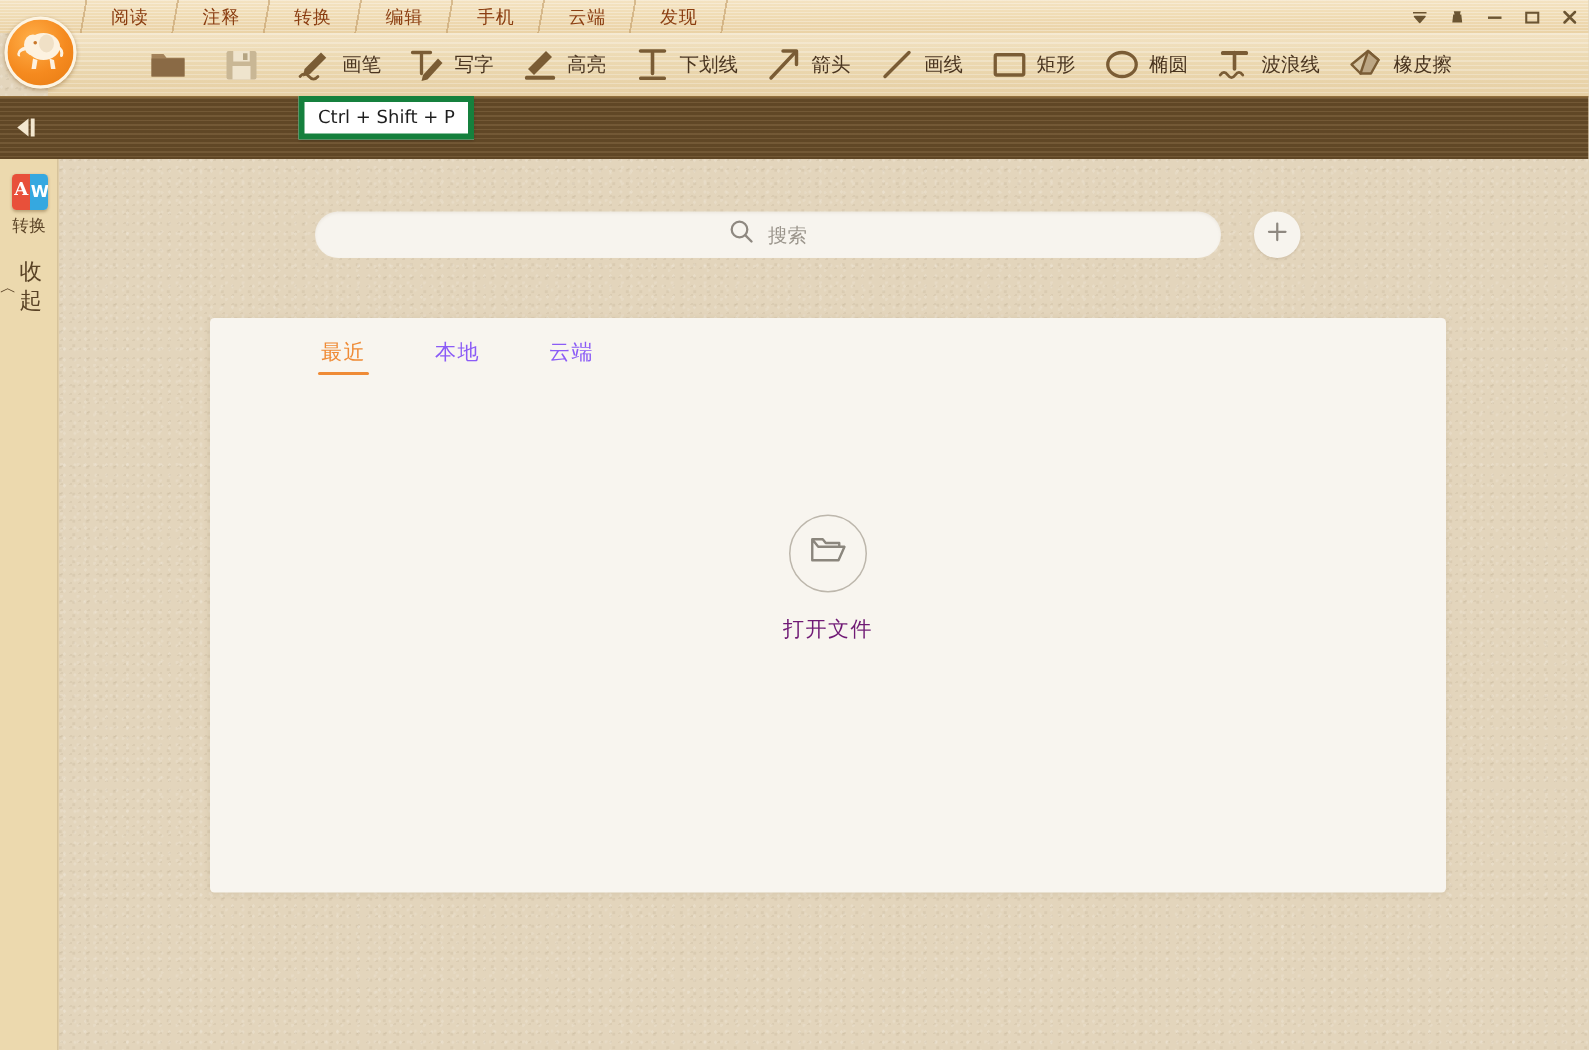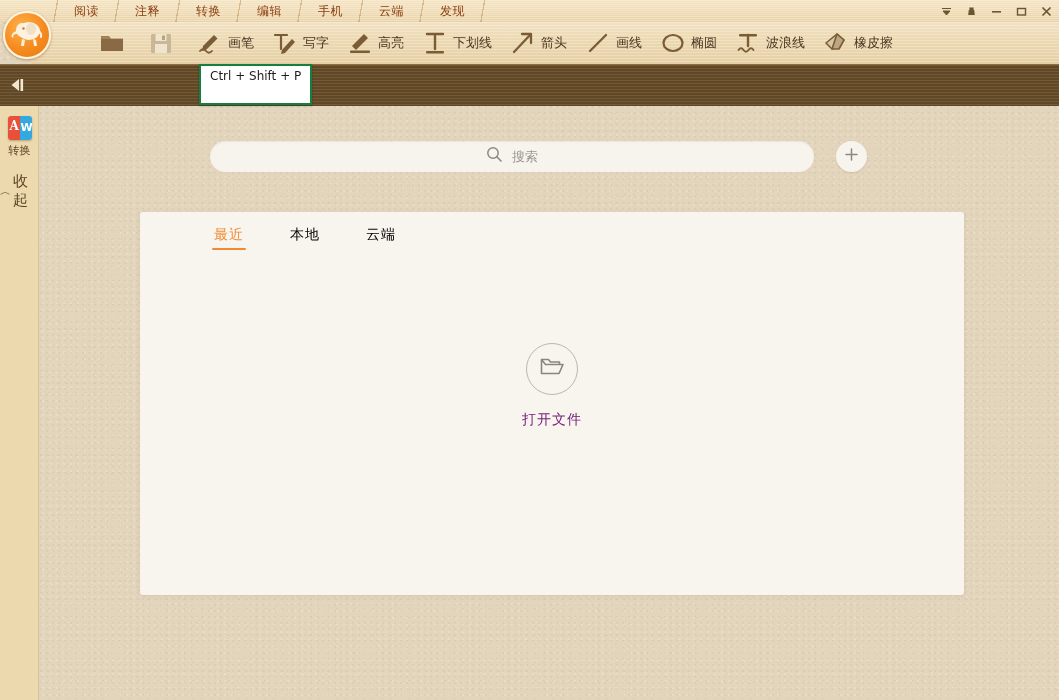--- a/index.html
+++ b/index.html
@@ -120,22 +120,22 @@
     position: absolute; left: 8px; top: 76px;
     width: 22px; height: 18px; z-index: 12;
     display: flex; align-items: center;
     cursor: default;
   }
 
   
   #tooltip {
     position: absolute; left: 199px; top: 64px;
     background: #ffffff;
-    border: 2px solid #15803d;
-    padding: 3px 9px 20px;
+    border: 4px solid #15803d;
+    padding: 3px 9px 4px;
     font-size: 12px;
     color: #1e1e1e;
     z-index: 60;
     white-space: nowrap;
     box-shadow: 0 1px 2px rgba(0,0,0,.25);
   }
 
   
   #sidebar {
     position: absolute; left: 0; top: 106px; width: 39px; height: 594px;
@@ -199,21 +199,21 @@
     width: 824px; height: 383px;
     background: #f8f5ef;
     border-radius: 3px;
     box-shadow: 0 1px 4px rgba(150,125,90,.18);
   }
   #card-tabs {
     position: absolute; left: 74px; top: 14px;
     display: flex; gap: 46px;
   }
   .card-tab {
-    font-size: 14px; color: #000000;
+    font-size: 14px; color: #8b5cf6;
     padding-bottom: 6px;
     position: relative;
     cursor: default;
     letter-spacing: 1px;
   }
   .card-tab.active { color: #ef8b36; }
   .card-tab.active::after {
     content: "";
     position: absolute; left: -2px; right: -2px; bottom: 0; height: 2px;
     background: #ef8b36; border-radius: 1px;
@@ -369,20 +369,28 @@
 
     <div class="tool">
       <span class="glyph">
         <svg width="26" height="26" viewBox="0 0 26 26">
           <path d="M5 21 L21 5" stroke="#7a5c35" stroke-width="2.3" stroke-linecap="round"></path>
         </svg>
       </span>
       <span class="tlabel">画线</span>
     </div>
 
+    <div class="tool">
+      <span class="glyph">
+        <svg width="26" height="26" viewBox="0 0 26 26">
+          <rect x="3.5" y="6.5" width="19" height="13.5" rx="1" fill="none" stroke="#7a5c35" stroke-width="2.2"></rect>
+        </svg>
+      </span>
+      <span class="tlabel">矩形</span>
+    </div>
 
     <div class="tool">
       <span class="glyph">
         <svg width="26" height="26" viewBox="0 0 26 26">
           <ellipse cx="13" cy="13" rx="9.5" ry="8" fill="none" stroke="#7a5c35" stroke-width="2.2"></ellipse>
         </svg>
       </span>
       <span class="tlabel">椭圆</span>
     </div>
 

